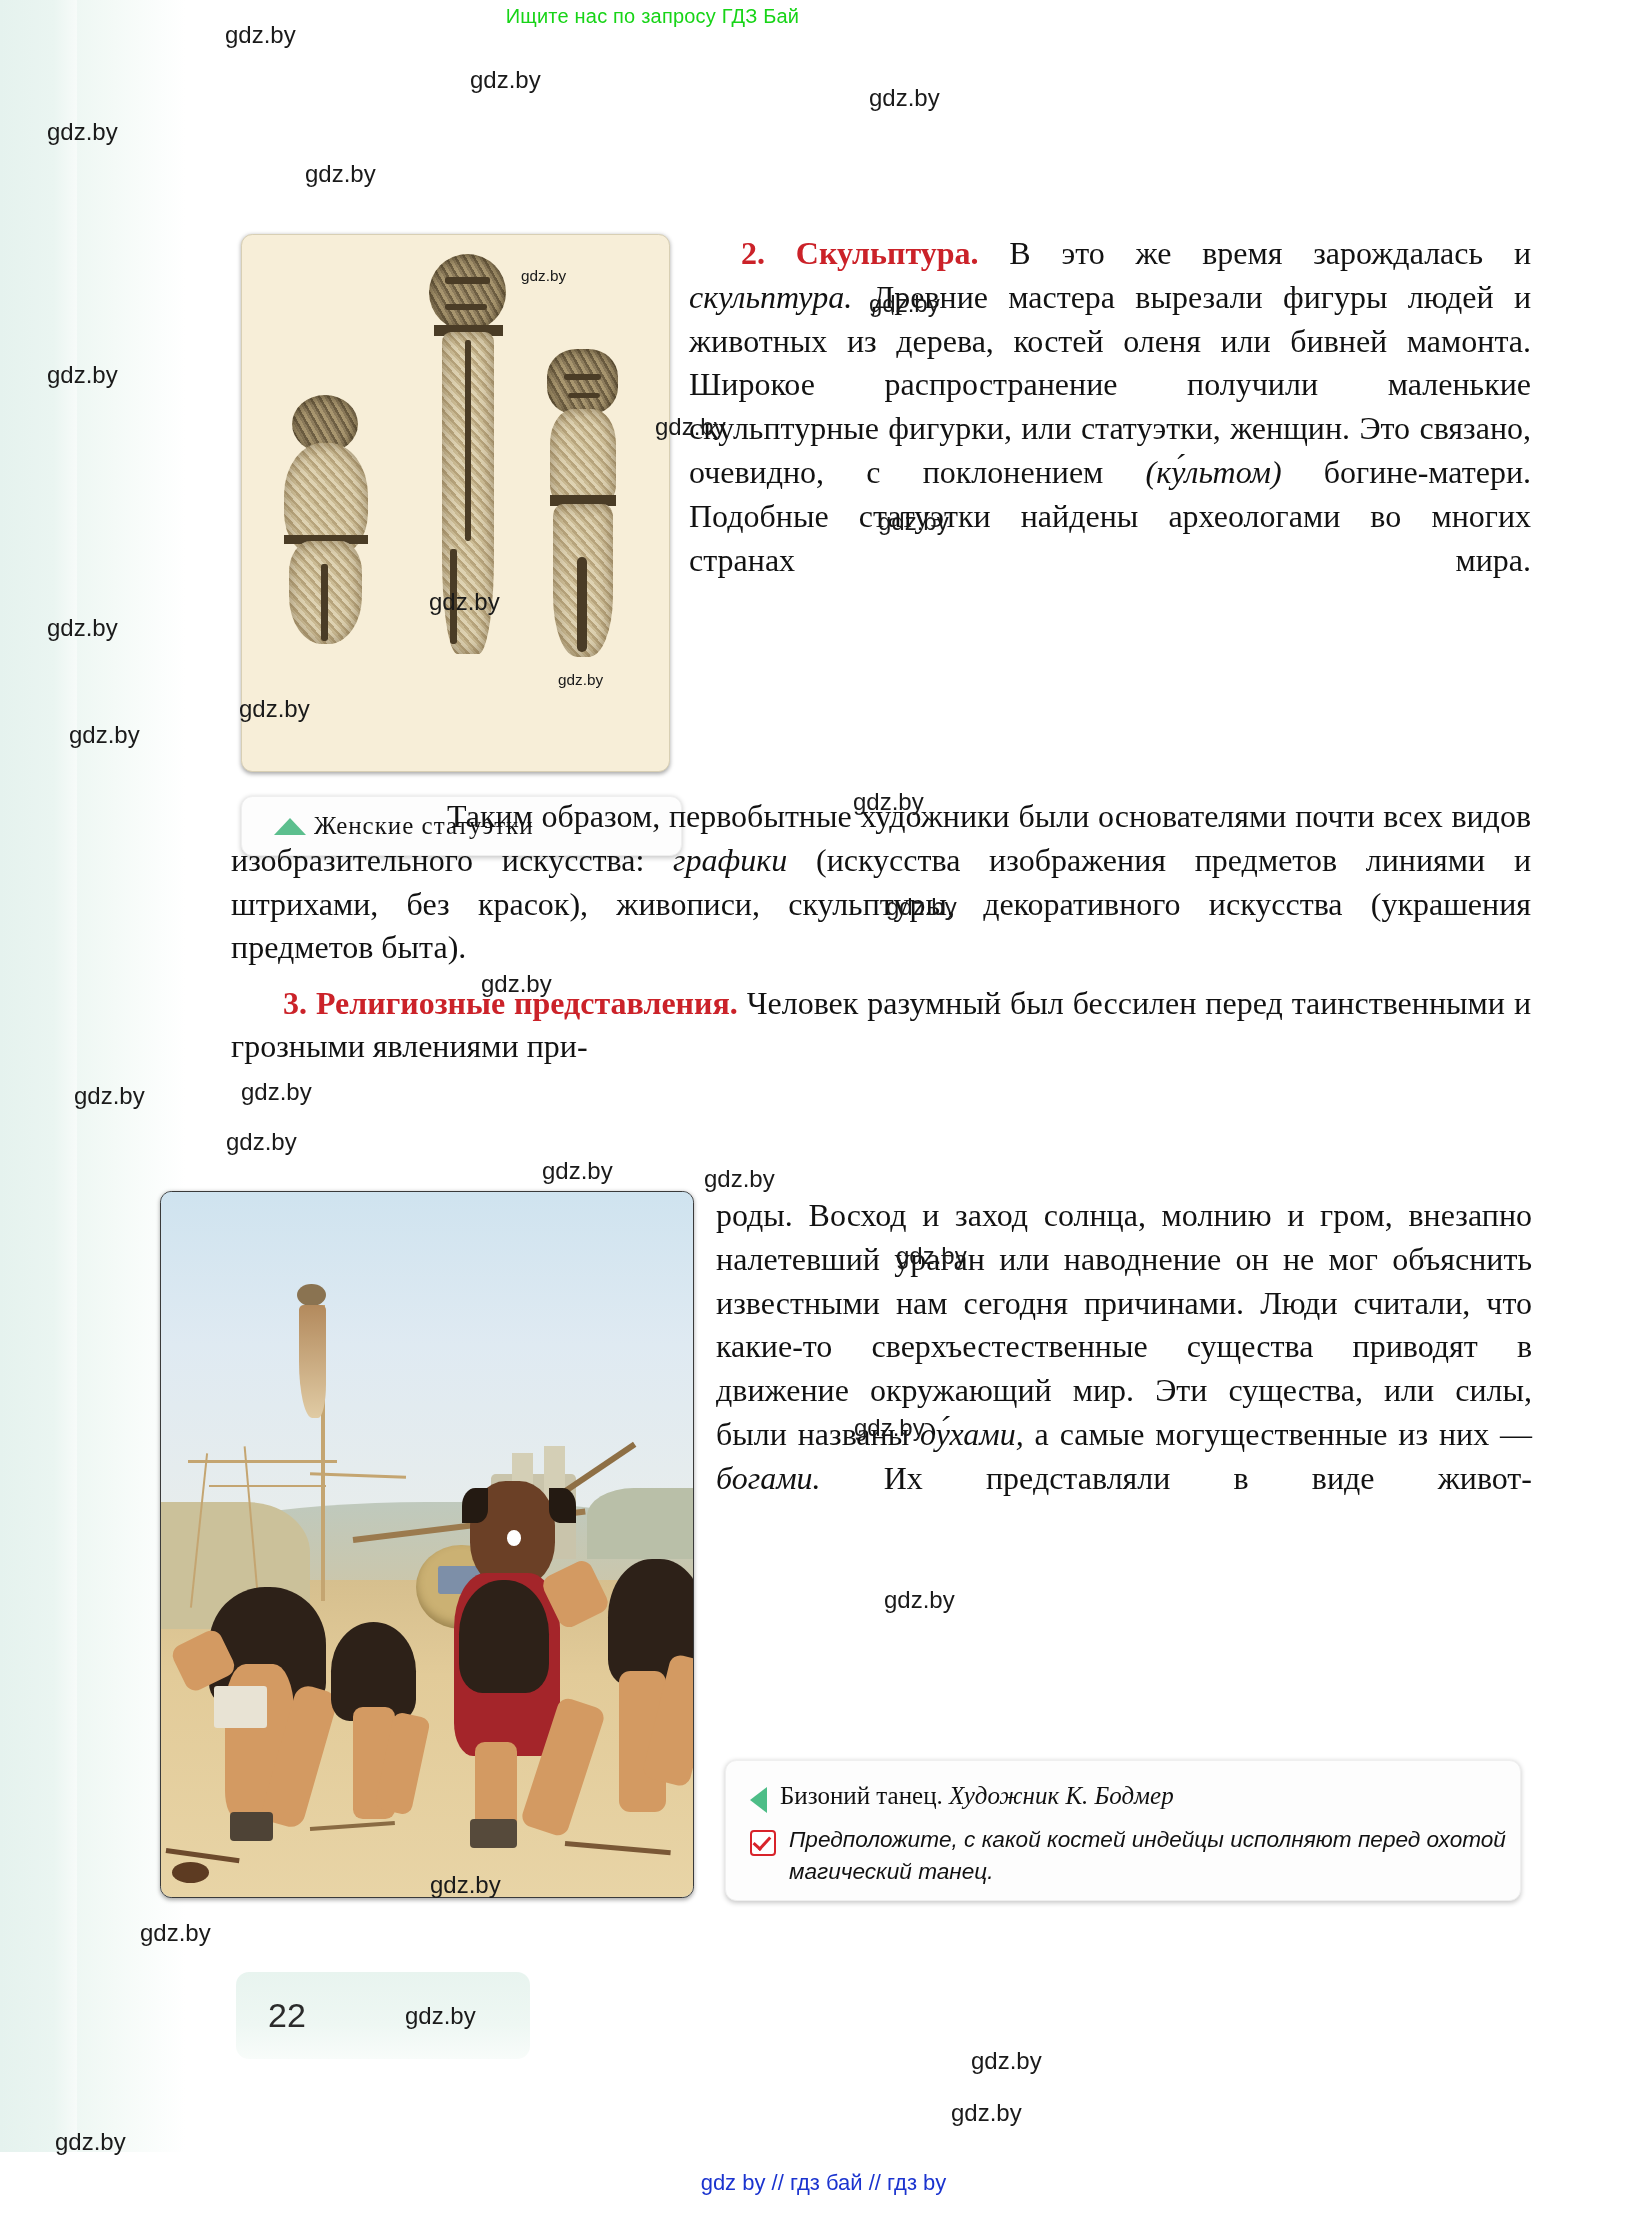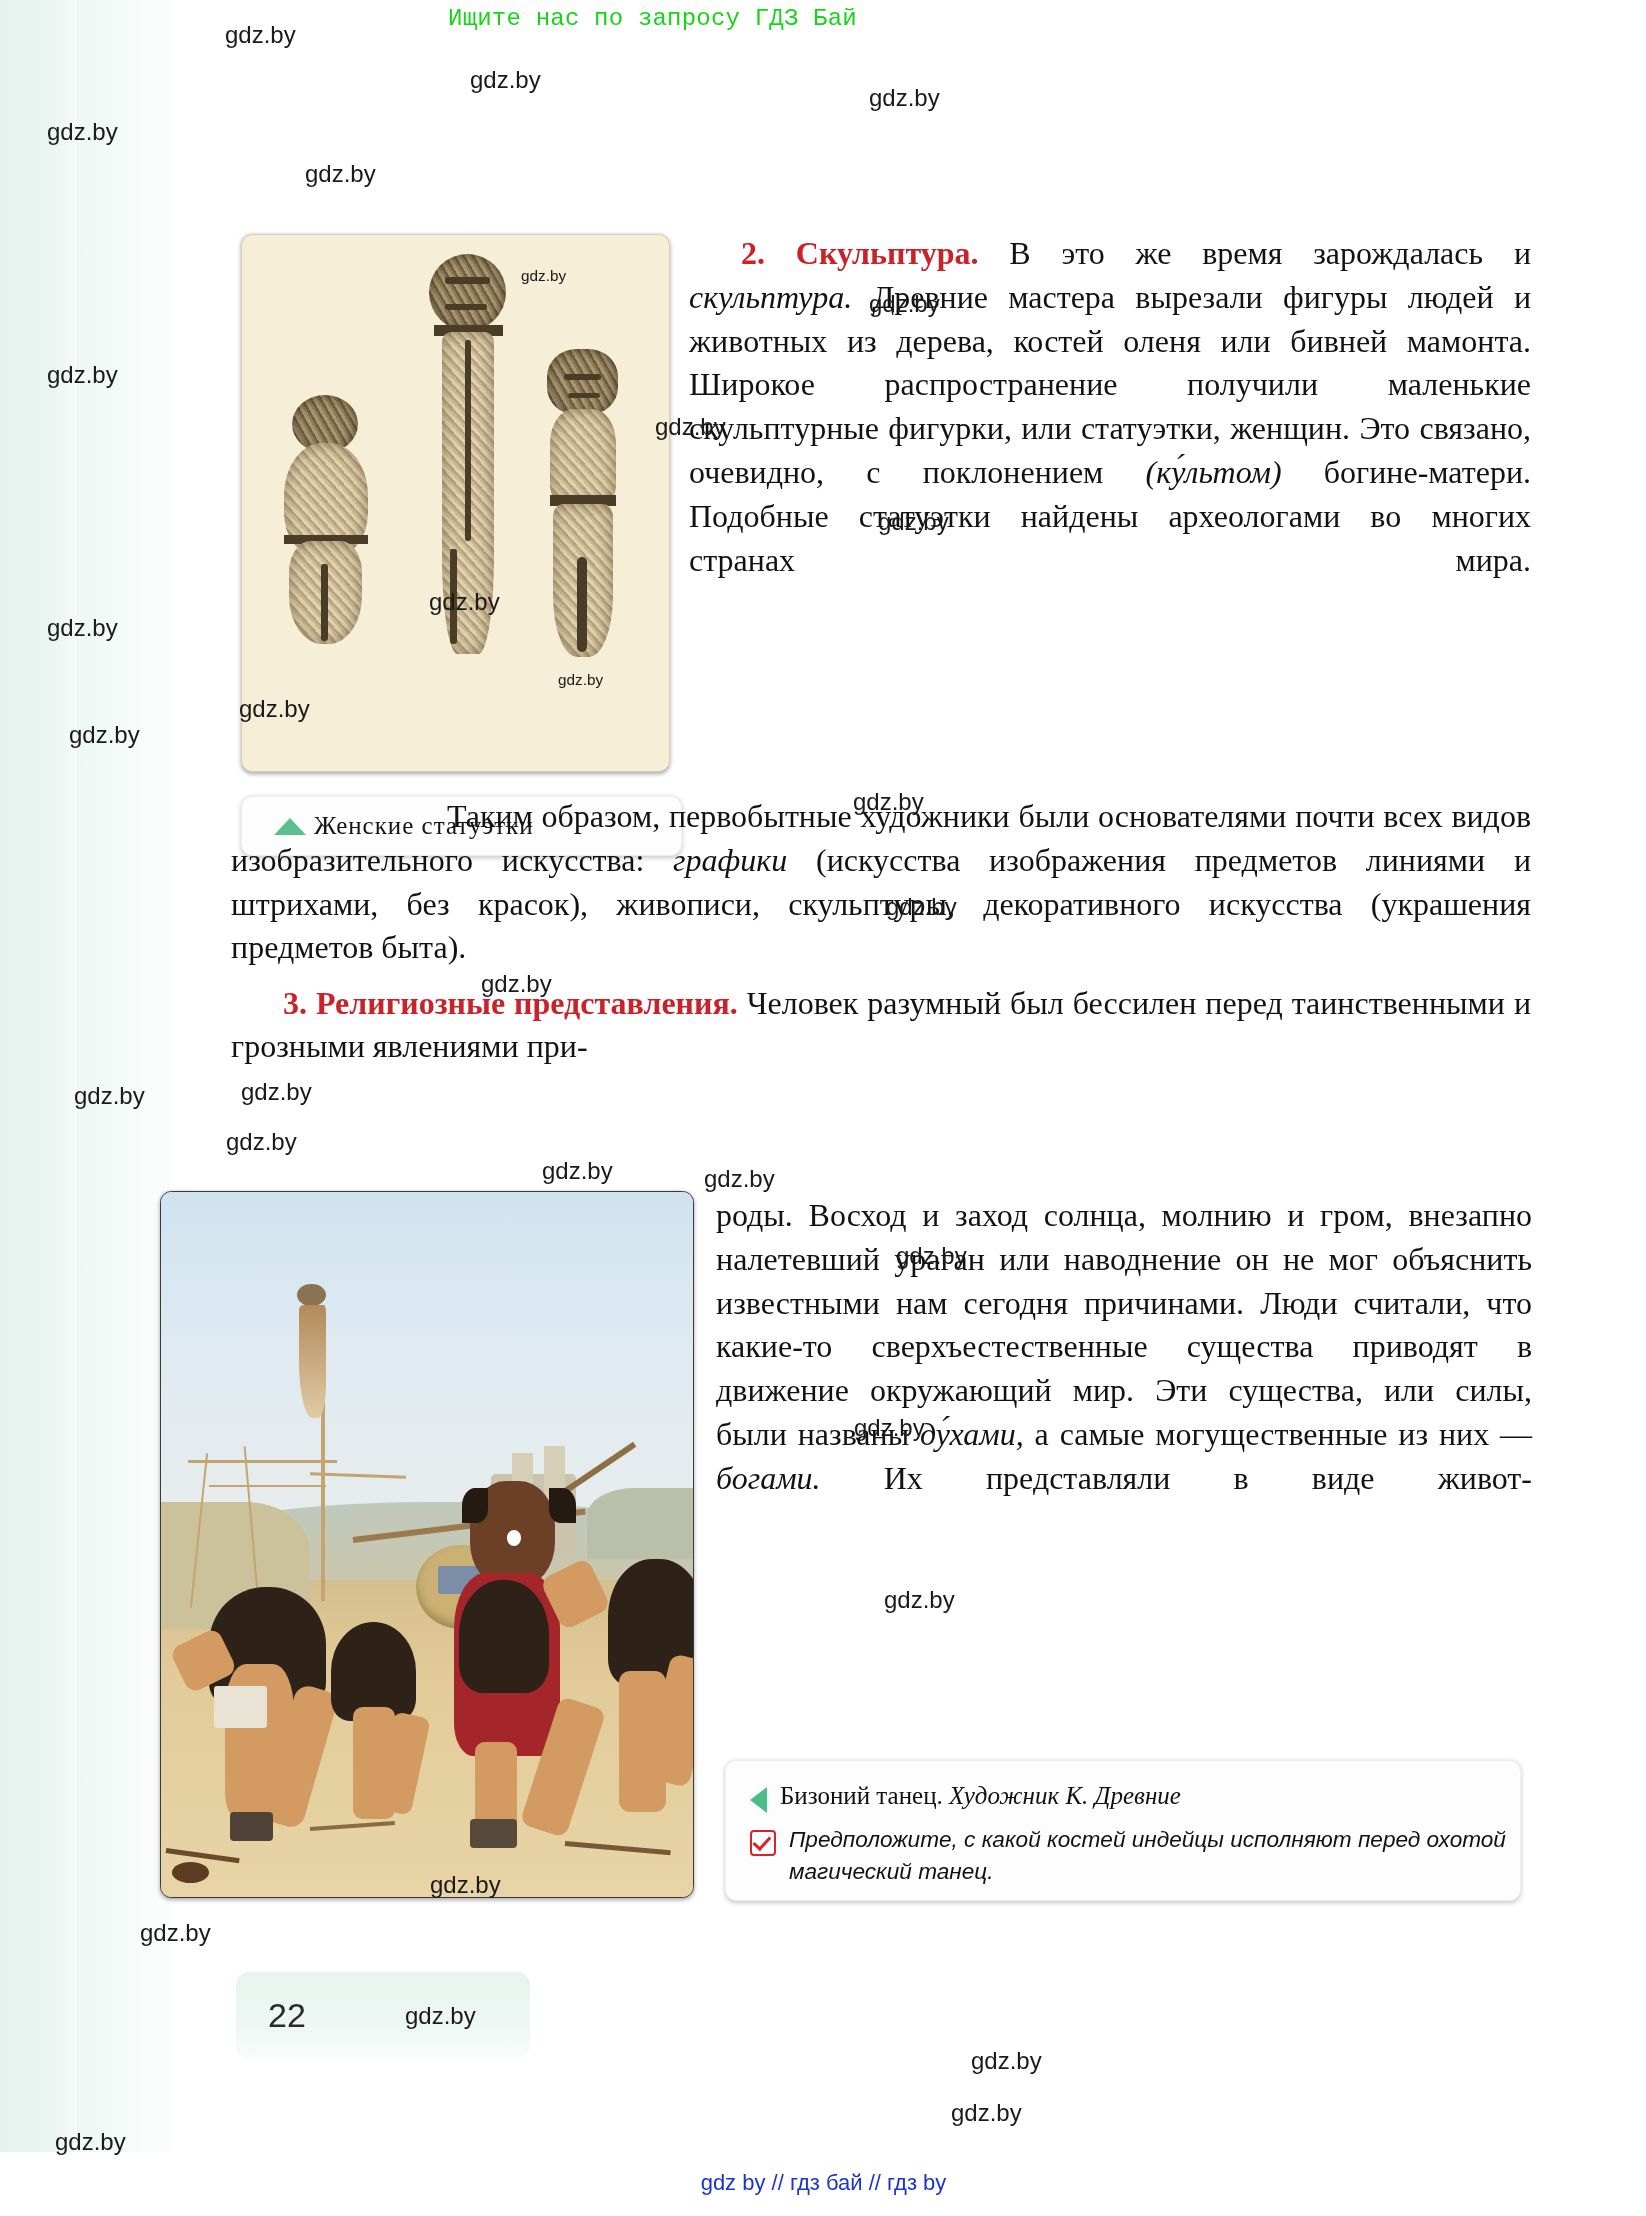--- a/index.html
+++ b/index.html
@@ -16,22 +16,22 @@
   }
   .edge-wash-b{
     position:absolute;left:0;top:0;width:77px;height:2152px;
     background:linear-gradient(to right,#e5f2ee 0%,#eaf5f1 70%,#f7fbf9 100%);
     pointer-events:none;
   }
 
   
   .promo{
     position:absolute;top:4.8px;left:0;width:1305px;text-align:center;
-    color:#17d417;font-family:Liberation Mono, monospace;
-    font-size:24px;letter-spacing:0.2px;white-space:nowrap;
+    color:#17d417;font-family:Liberation Sans, sans-serif;
+    font-size:20px;letter-spacing:0.2px;white-space:nowrap;
   }
   
   .foot{
     position:absolute;top:2170px;left:0;width:1647px;text-align:center;
     color:#1b34cf;font-family:"Liberation Sans",sans-serif;
     font-size:22px;white-space:nowrap;
   }
 
   
   .wm{
@@ -287,21 +287,21 @@
     <p>
       <span>роды. Восход и заход солнца, молнию и гром, внезапно налетевший ураган или наводнение он не мог объяснить известными нам сегодня причинами. Люди считали, что какие-то сверхъестественные существа приводят в движение окружающий мир. Эти существа, или силы, были названы </span><span class="it">ду́хами,</span><span> а самые могущественные из них — </span><span class="it">богами.</span><span> Их представляли в виде живот-</span>
     </p>
   </div>
 
   <div class="capbox cap2">
     <div class="r1">
       <span class="tri-left"></span>
       <span class="t">
         <span>Бизоний танец.</span>
-        <i>Художник К. Древние</i>
+        <i>Художник К. Бодмер</i>
       </span>
     </div>
     <div class="r2">
       <span class="chk"></span>
       <span class="t">Предположите, с какой костей индейцы исполняют перед охотой магический танец.</span>
     </div>
   </div>
 
   <div class="pnum">
     <span class="n">22</span>

